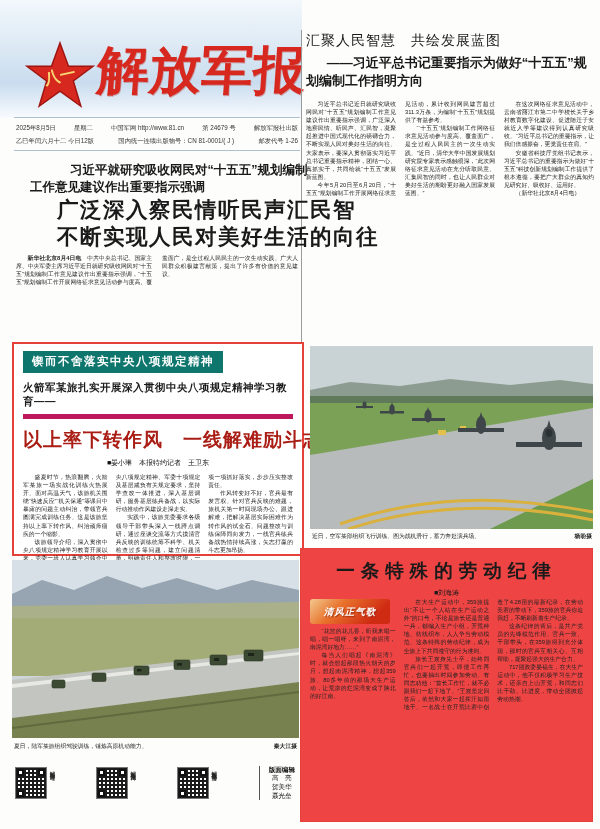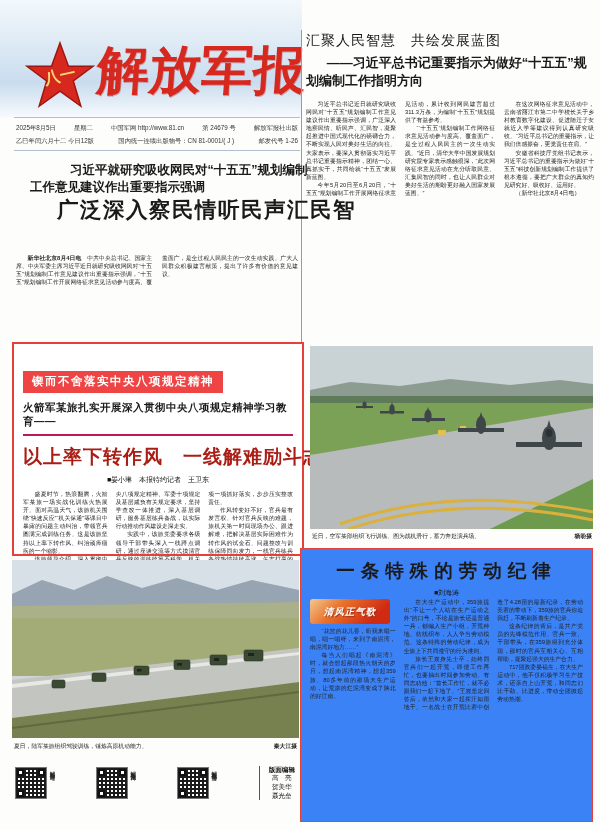--- a/index.html
+++ b/index.html
@@ -30,40 +30,40 @@
   
   .ll-kicker{position:absolute;left:30px;top:162px;width:280px;font-size:12.5px;font-weight:bold;
              line-height:16.5px;text-indent:3.2em;}
   .ll-headline{position:absolute;left:13px;top:197px;width:286px;font-size:21.5px;font-weight:bold;
                line-height:27px;letter-spacing:1.5px;white-space:nowrap;margin-left:44px;}
   .ll-body{position:absolute;left:16px;top:254px;width:282px;height:84px;
            column-count:2;column-gap:10px;overflow:hidden;}
   
   .redbox{position:absolute;left:12px;top:342px;width:292px;height:214px;
           border:2px solid #e6403a;background:#fff;box-sizing:border-box;padding:7px 9px 6px 9px;}
-  .banner{display:inline-block;background:#ef4444;color:#fff;font-weight:bold;font-size:11.5px;
-          letter-spacing:1.5px;padding:3px 9px 4px 9px;margin-top:20px;}
+  .banner{display:inline-block;background:#0f766e;color:#fff;font-weight:bold;font-size:11.5px;
+          letter-spacing:1.5px;padding:3px 9px 4px 9px;}
   .rb-kicker{font-size:10.5px;font-weight:bold;margin-top:8px;padding-bottom:5px;
-             border-bottom:2px solid #be185d;letter-spacing:.5px;}
+             border-bottom:5px solid #be185d;letter-spacing:.5px;}
   .rb-headline{font-size:19px;font-weight:bold;color:#a91d14;text-align:center;
                letter-spacing:1px;margin-top:8px;white-space:nowrap;}
   .rb-byline{font-size:7px;text-align:center;margin-top:5px;color:#111;}
   .rb-body{margin-top:5px;height:112px;column-count:3;column-gap:8px;overflow:hidden;}
   
   .photo{position:absolute;overflow:hidden;background:#cfd6d9;}
   .jet-photo{left:310px;top:346px;width:283px;height:183px;}
   .left-photo{left:12px;top:560px;width:287px;height:178px;}
   .caption{position:absolute;display:flex;justify-content:space-between;font-size:5.8px;
            line-height:9px;color:#222;}
   .caption .credit{font-weight:bold;white-space:nowrap;}
   .jet-caption{left:312px;top:532px;width:280px;}
   .left-caption{left:14px;top:742px;width:283px;}
   
   .feature{position:absolute;left:300px;top:548px;width:293px;height:274px;
-           border:1.5px solid #e6403a;background:#3b82f6;box-sizing:border-box;padding:9px 9px 6px 9px;}
+           border:1.5px solid #e6403a;background:#ef4444;box-sizing:border-box;padding:9px 9px 6px 9px;}
   .ft-headline{font-size:18.5px;font-weight:bold;text-align:center;letter-spacing:6px;white-space:nowrap;}
   .ft-byline{font-size:7px;text-align:center;margin-top:5px;}
   .ft-body{height:205px;column-count:3;column-gap:8px;overflow:hidden;}
   .col-logo{float:left;width:80px;height:25px;margin:1px 5px 3px 0;border-radius:3px;
             background:linear-gradient(135deg,#f4c98f 0%,#e8722c 35%,#cf2a12 80%);
             color:#fff;font-weight:bold;font-style:italic;font-size:9.5px;line-height:25px;
             text-align:center;letter-spacing:1px;text-shadow:1px 1px 1px rgba(120,20,0,.6);}
   
   .footer{position:absolute;left:12px;top:762px;width:287px;height:42px;
           display:flex;align-items:center;justify-content:space-between;padding:0 4px;box-sizing:border-box;}
@@ -118,20 +118,21 @@
       <p>今年5月20日至6月20日，“十五五”规划编制工作开展网络征求意见活动，累计收到网民建言超过311.3万条，为编制“十五五”规划提供了有益参考。</p>
       <p>“‘十五五’规划编制工作网络征求意见活动参与度高、覆盖面广，是全过程人民民主的一次生动实践。”近日，清华大学中国发展规划研究院专家表示感触很深，“此次网络征求意见活动在充分听取民意、汇集民智的同时，也让人民群众对美好生活的期盼更好融入国家发展蓝图。”</p>
       <p>在这次网络征求意见活动中，云南省丽江市第二中学校长关于乡村教育数字化建设、促进随迁子女就近入学等建议得到认真研究吸收。“习近平总书记的重要指示，让我们倍感振奋，更觉责任在肩。”</p>
       <p>安徽省科技厅党组书记表示，习近平总书记的重要指示为做好“十五五”科技创新规划编制工作提供了根本遵循，要把广大群众的真知灼见研究好、吸收好、运用好。</p>
       <p>（新华社北京8月4日电）</p>
     </div>
 
   <div class="ll-kicker">习近平就研究吸收网民对“十五五”规划编制工作意见建议作出重要指示强调</div>
   <div class="ll-headline">
     <div>广泛深入察民情听民声汇民智</div>
+    <div>不断实现人民对美好生活的向往</div>
   </div>
   <div class="ll-body cols">
     <p class="lead"><b>新华社北京8月4日电</b><span>　中共中央总书记、国家主席、中央军委主席习近平近日就研究吸收网民对“十五五”规划编制工作意见建议作出重要指示强调，“十五五”规划编制工作开展网络征求意见活动参与度高、覆盖面广，是全过程人民民主的一次生动实践。广大人民群众积极建言献策，提出了许多有价值的意见建议。</span></p>
   </div>
 
   <div class="redbox">
     <span class="banner">锲而不舍落实中央八项规定精神</span>
     <div class="rb-kicker">火箭军某旅扎实开展深入贯彻中央八项规定精神学习教育——</div>
     <div class="rb-headline">以上率下转作风　一线解难励斗志</div>
     <div class="rb-byline">■晏小琳　本报特约记者　王卫东</div>

